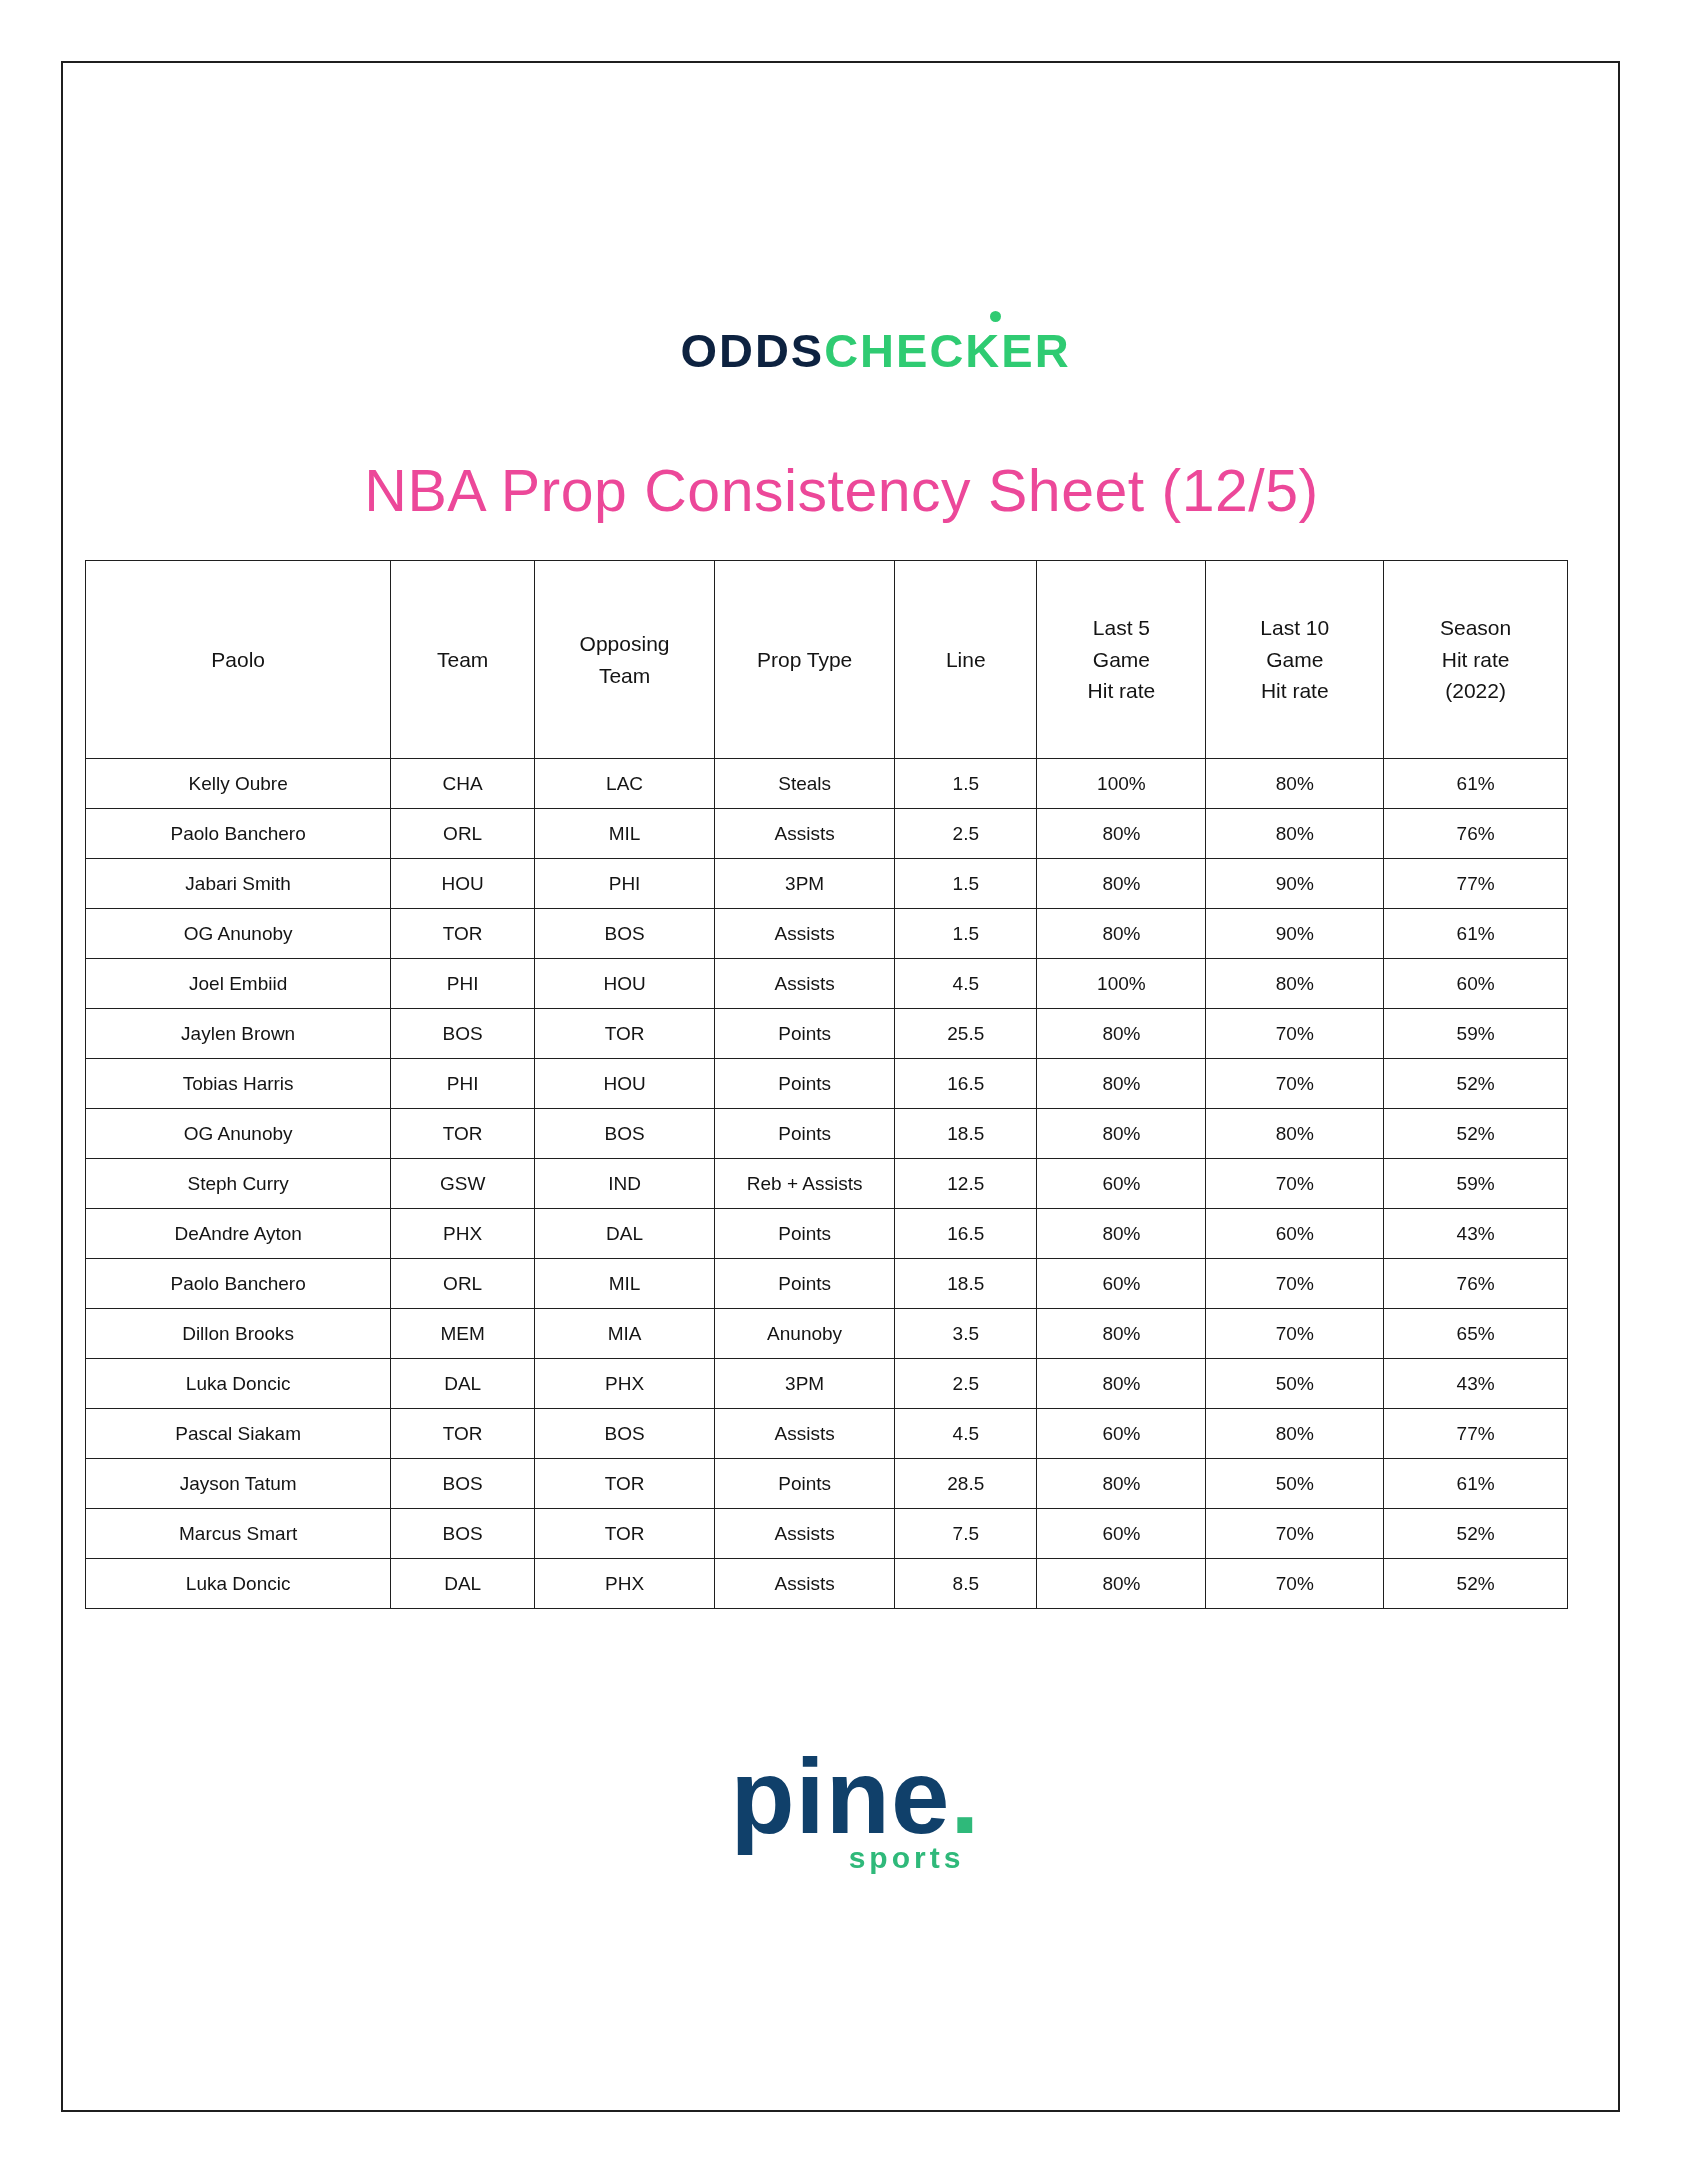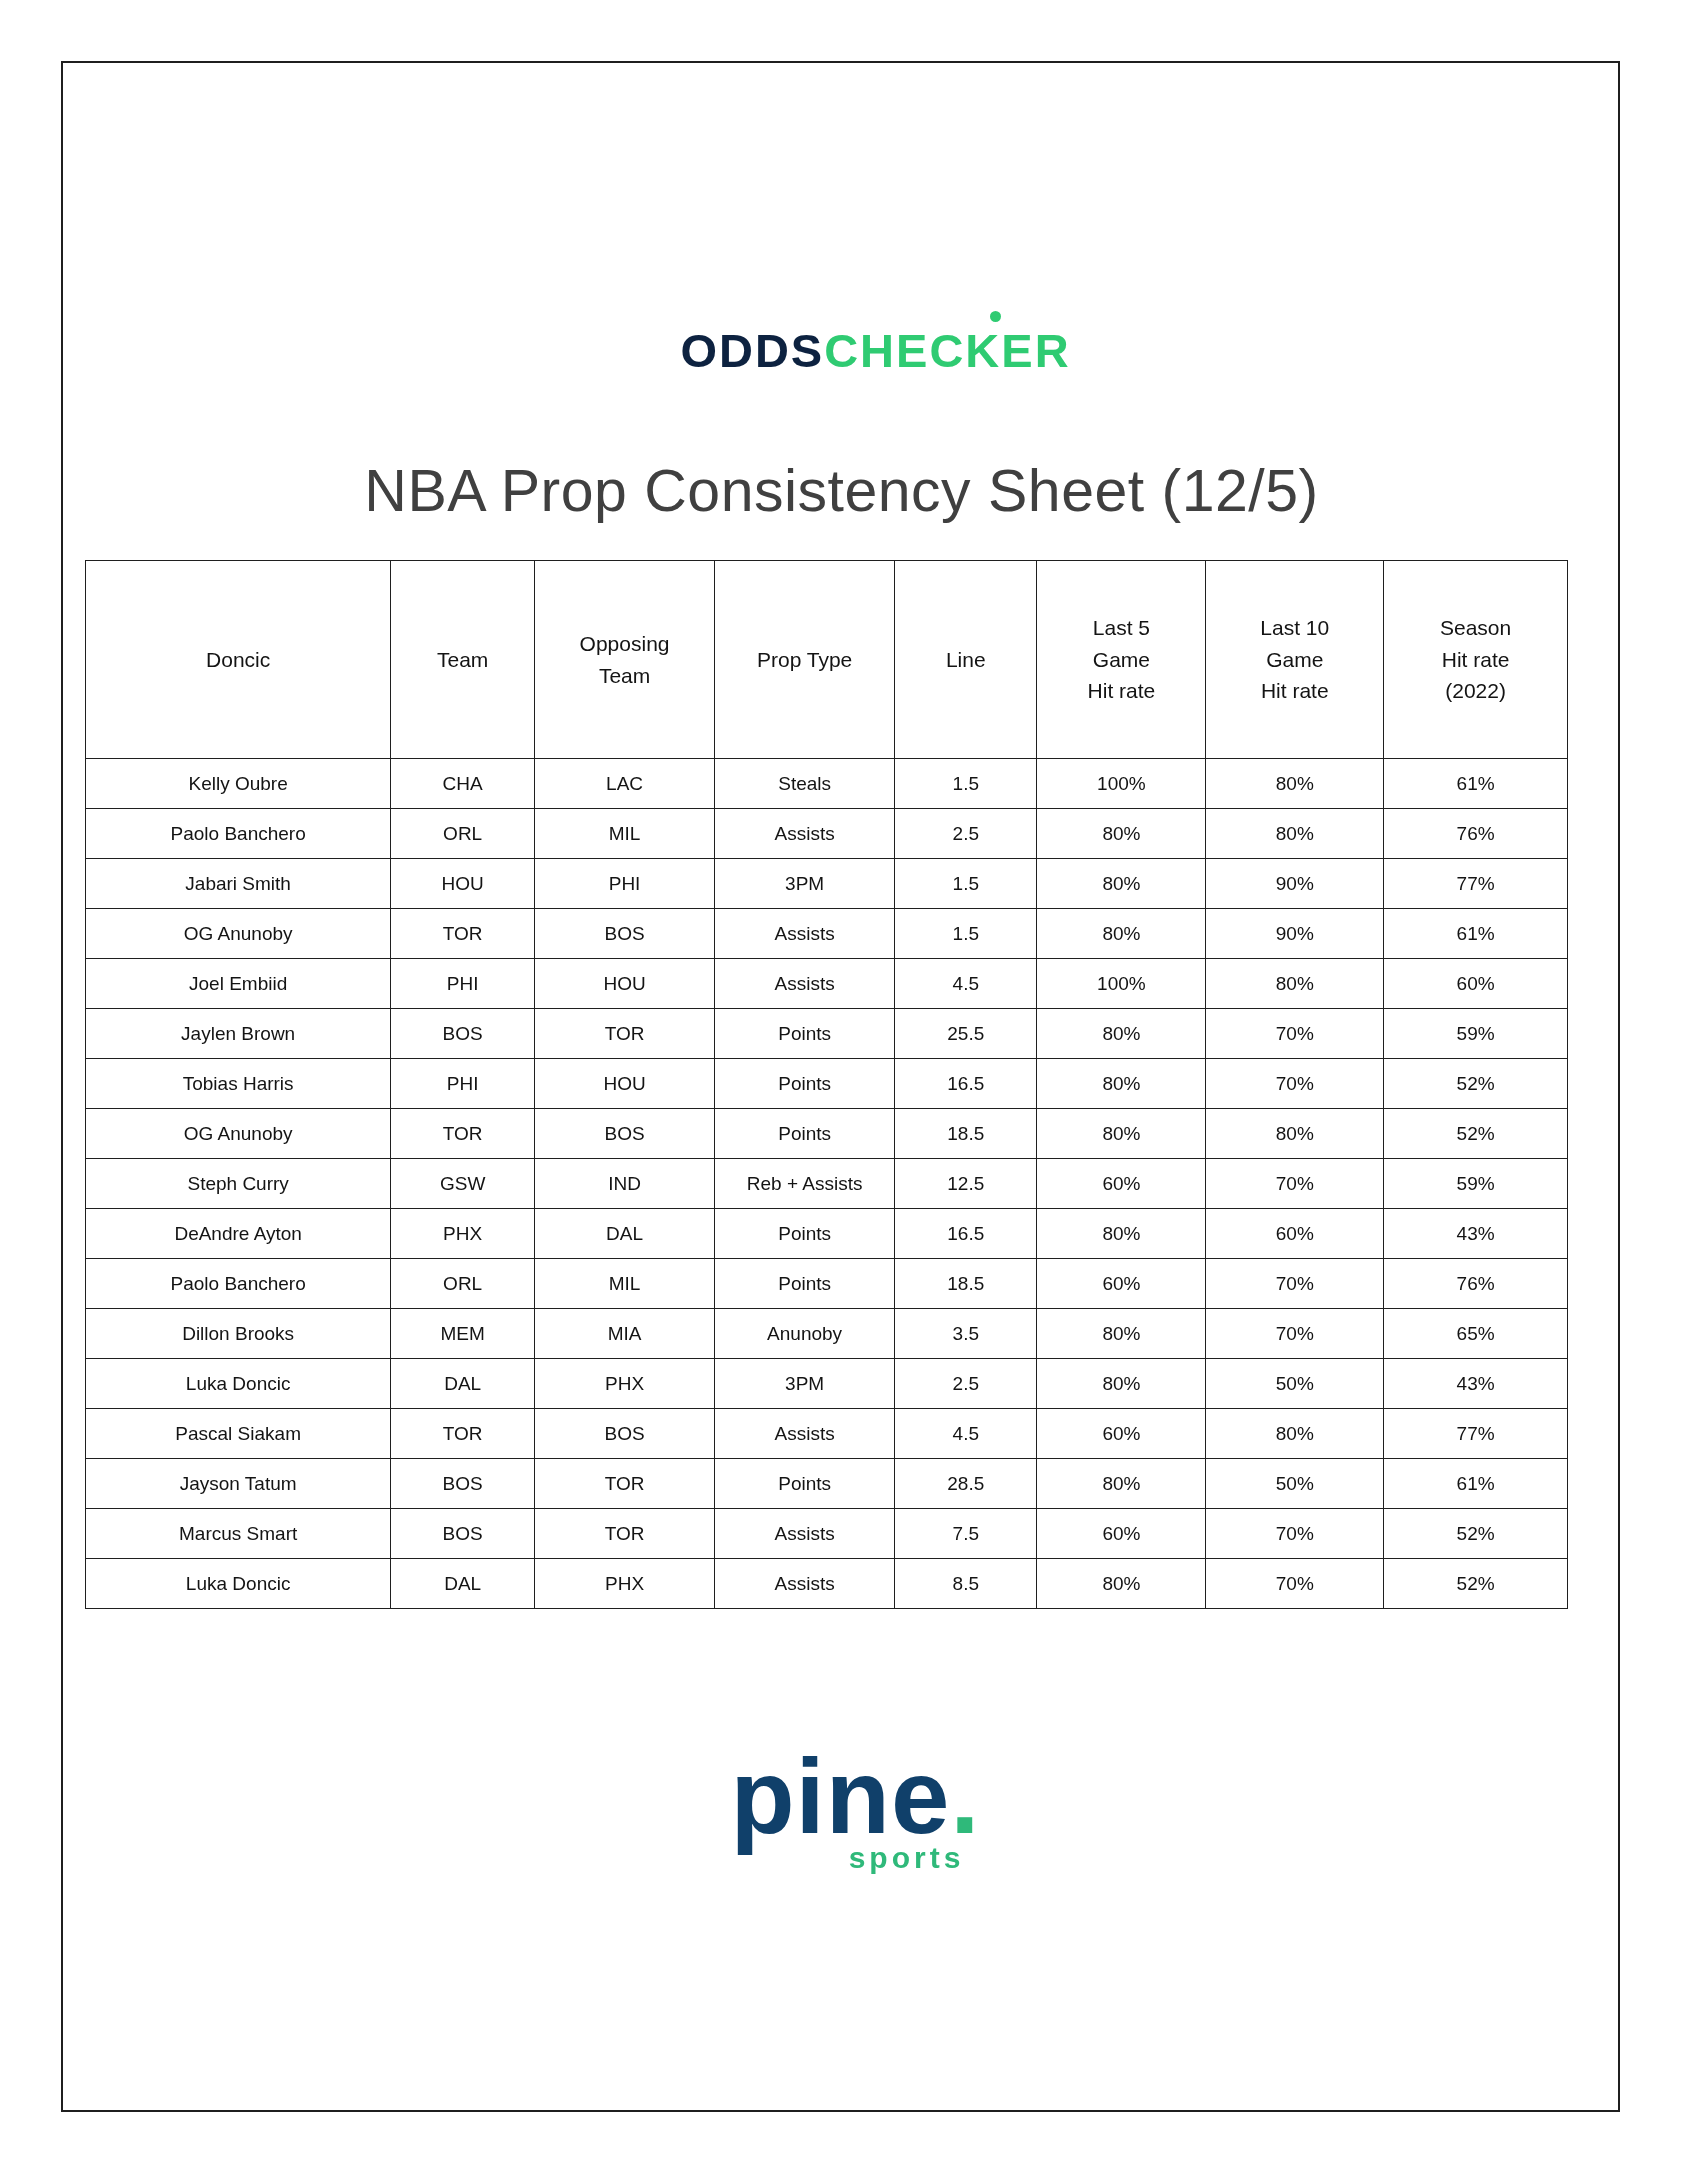--- a/index.html
+++ b/index.html
@@ -22,21 +22,21 @@
   .oc-odds{color:#0d2240;}
   .oc-green{color:#2fcb72;}
   .k-wrap{position:relative;display:inline-block;}
   .k-dot{
     position:absolute;top:-16px;right:0px;width:11px;height:11px;
     border-radius:50%;background:#2fcb72;
   }
   
   .sheet-title{
     position:absolute;top:457px;left:0;width:100%;text-align:center;
-    font-size:59px;color:#404040;letter-spacing:0.5px;
+    font-size:59px;color:#ec4899;letter-spacing:0.5px;
   }
   
   table.props{
     position:absolute;left:85px;top:560px;width:1483px;
     border-collapse:collapse;table-layout:fixed;
     font-size:19px;color:#141414;
   }
   table.props th, table.props td{
     border:1.5px solid #1f1f1f;text-align:center;vertical-align:middle;
     padding:0 4px;overflow:hidden;
@@ -76,21 +76,21 @@
     <col style="width:9.7%">
     <col style="width:12.15%">
     <col style="width:12.15%">
     <col style="width:9.6%">
     <col style="width:11.4%">
     <col style="width:12.0%">
     <col style="width:12.4%">
   </colgroup>
   <thead>
     <tr>
-        <th>Doncic</th>
+        <th>Paolo</th>
         <th>Team</th>
         <th>Opposing<br>Team</th>
         <th>Prop Type</th>
         <th>Line</th>
         <th>Last 5<br>Game<br>Hit rate</th>
         <th>Last 10<br>Game<br>Hit rate</th>
         <th>Season<br>Hit rate<br>(2022)</th>
       </tr>
   </thead>
   <tbody>

